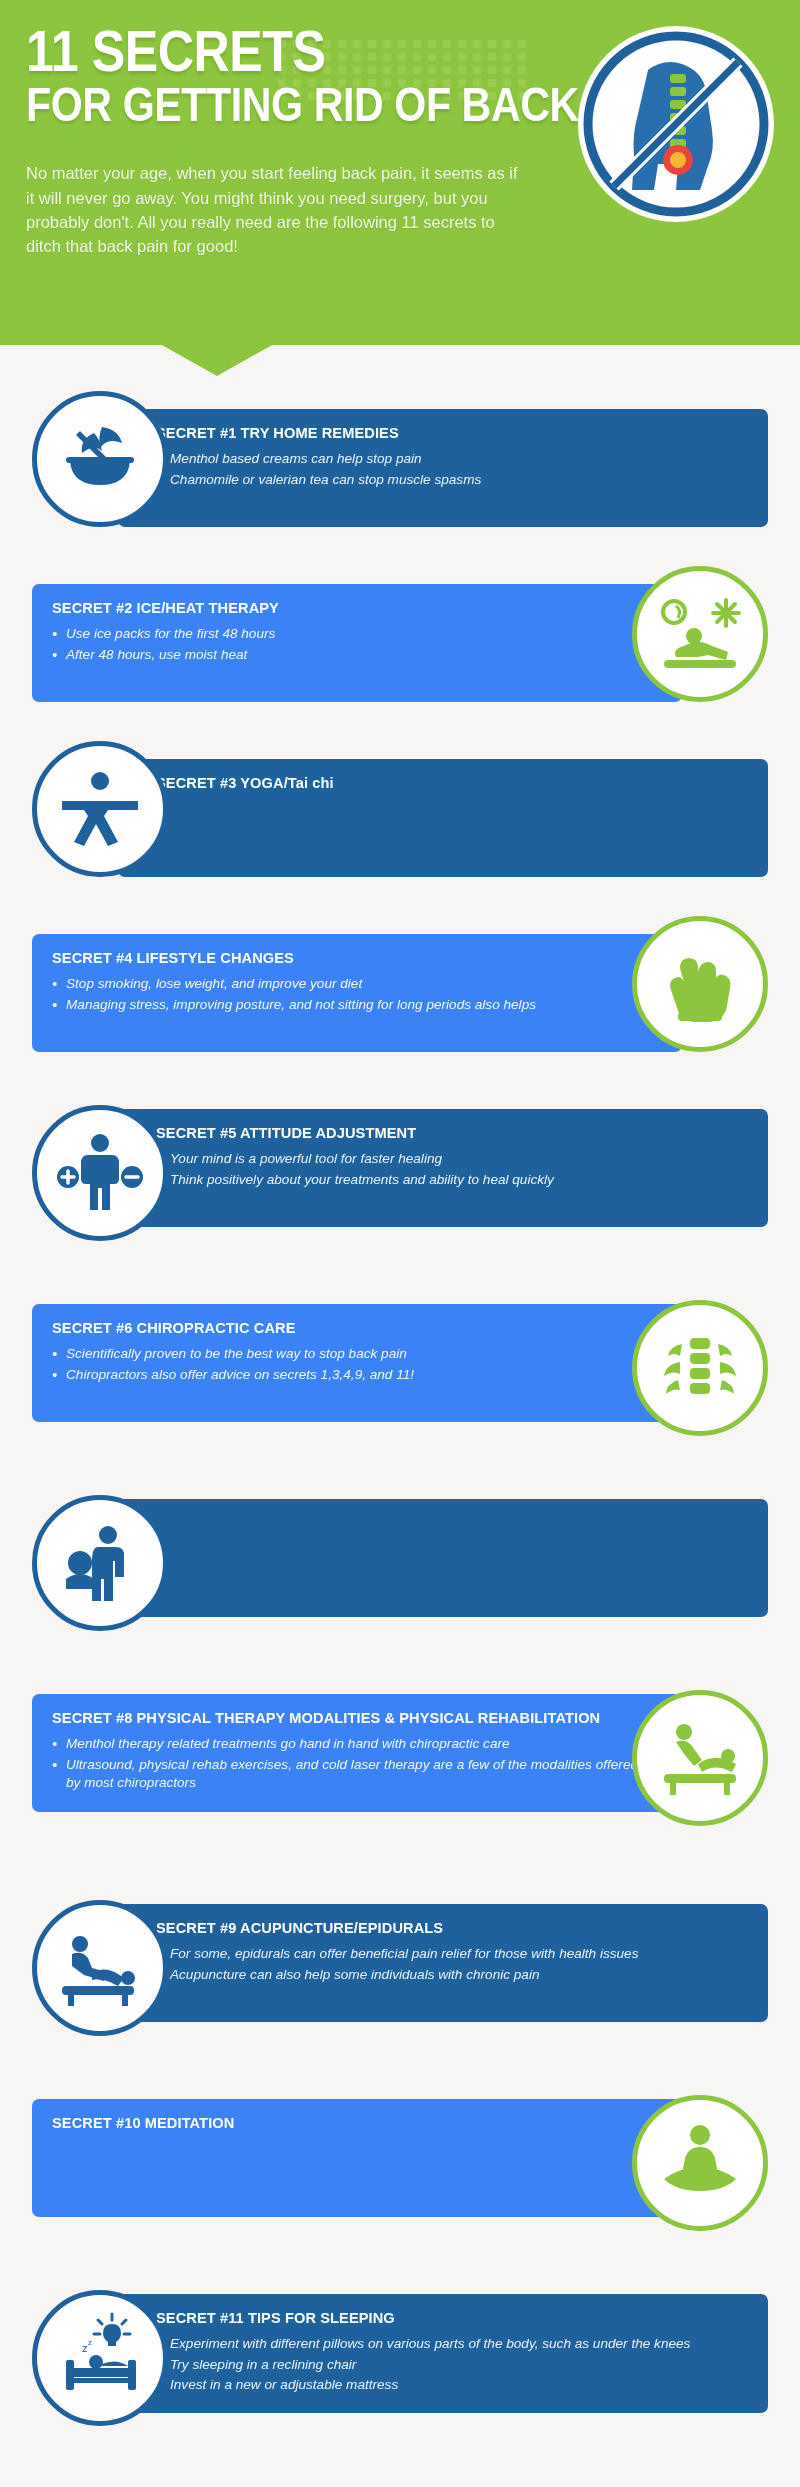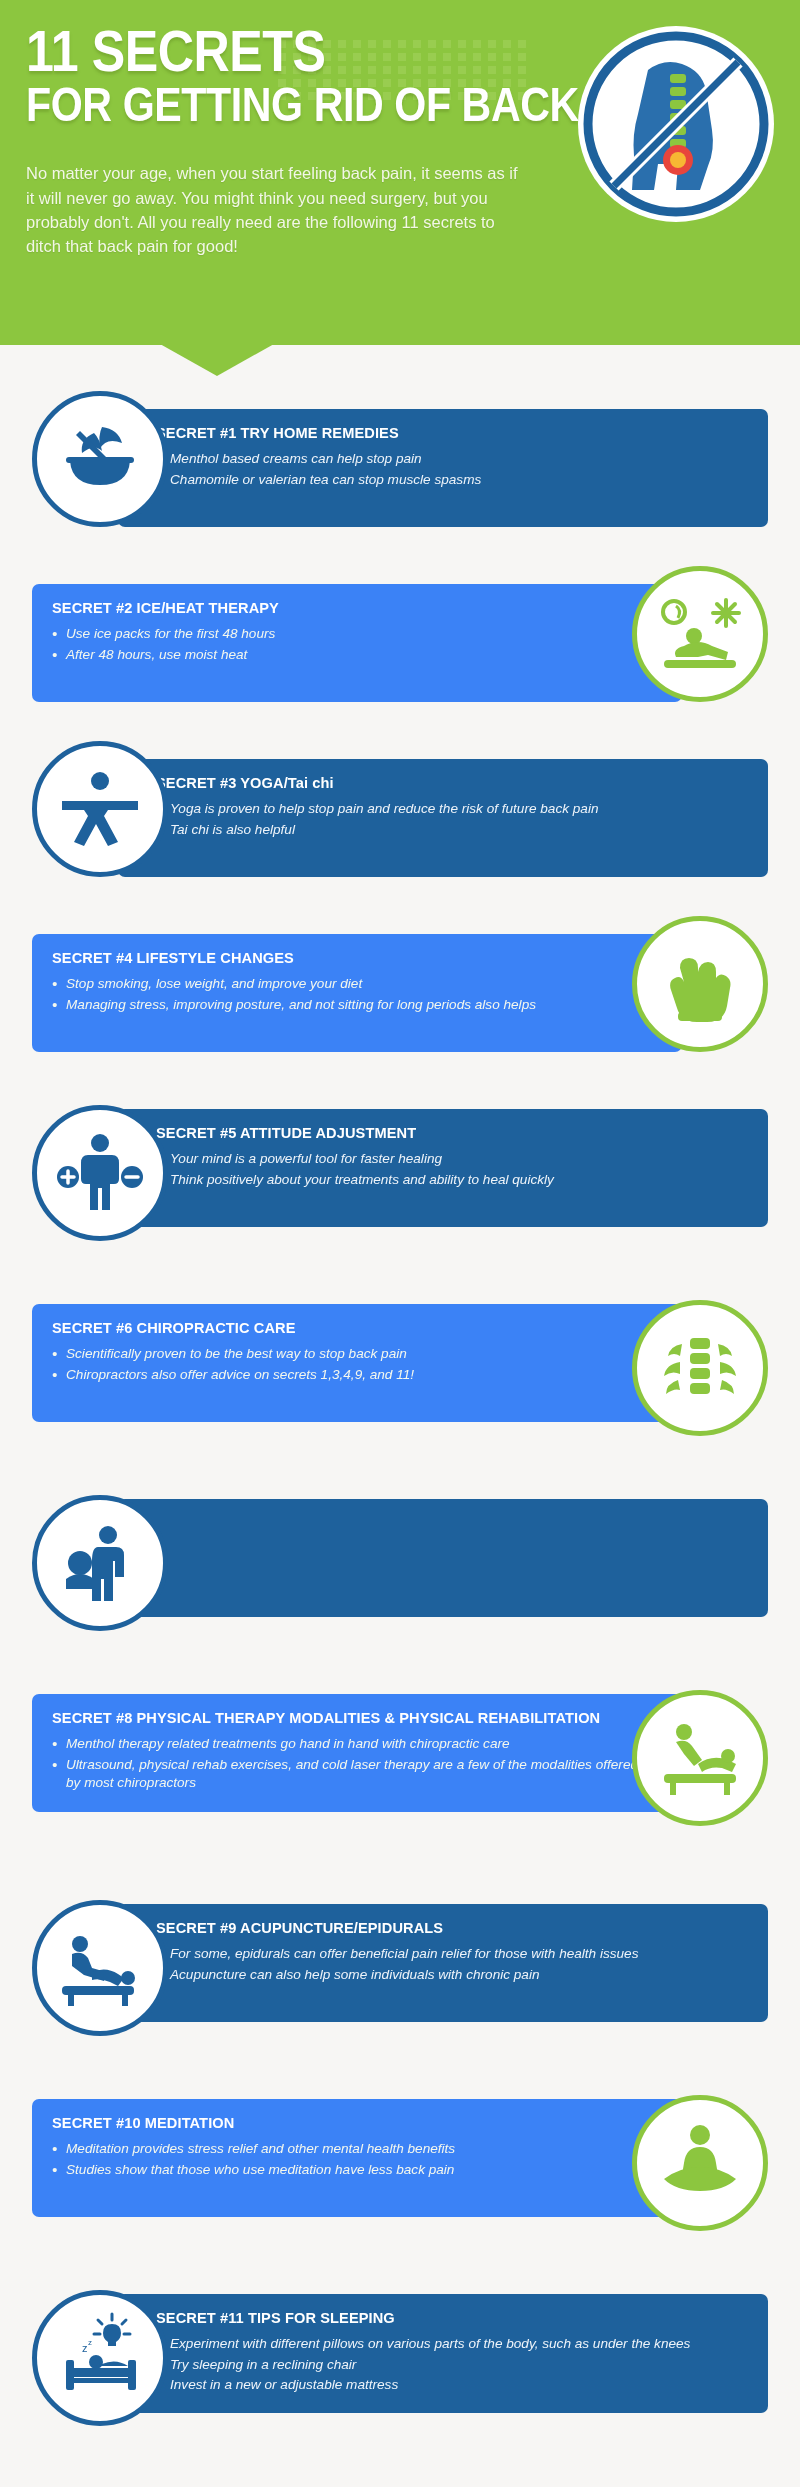--- a/index.html
+++ b/index.html
@@ -284,24 +284,20 @@
       <div class="circle">
         <svg width="92" height="92" viewBox="0 0 92 92">
           <g fill="#1e619c">
             <circle cx="46" cy="18" r="9"></circle>
             <path d="M8 38 h76 v9 h-30 l-4 6 14 26 -10 4 -12 -22 -12 22 -10 -4 14 -26 -4 -6 h-22z"></path>
           </g>
         </svg>
       </div>
       <div class="card">
         <h3 class="mixed">SECRET #3 YOGA/Tai chi</h3>
-        <ul>
-          <li>Yoga is proven to help stop pain and reduce the risk of future back pain</li>
-          <li>Tai chi is also helpful</li>
-        </ul>
       </div>
     </div>
 
     <div class="row green">
       <div class="circle">
         <svg width="92" height="92" viewBox="0 0 92 92">
           <g fill="#8cc63f">
             <path d="M26 30 q0 -10 9 -10 q9 0 9 10 v4 q2 -10 10 -10 q8 0 8 10 v6 q4 -6 10 -2 q6 4 4 12 l-3 18 q-3 16 -20 16 h-10 q-16 0 -20 -14 l-6 -18 q-3 -9 4 -12 q6 -3 9 4z"></path>
             <rect x="24" y="74" width="44" height="9" rx="4"></rect>
           </g>
@@ -433,24 +429,20 @@
         <svg width="92" height="92" viewBox="0 0 92 92">
           <g fill="#8cc63f">
             <circle cx="46" cy="18" r="10"></circle>
             <path d="M46 30 q14 0 16 16 l2 12 -12 4 h-12 l-12 -4 2 -12 q2 -16 16 -16z"></path>
             <path d="M10 62 q16 -12 36 -12 q20 0 36 12 q-12 12 -36 12 q-24 0 -36 -12z"></path>
           </g>
         </svg>
       </div>
       <div class="card">
         <h3>SECRET #10 MEDITATION</h3>
-        <ul>
-          <li>Meditation provides stress relief and other mental health benefits</li>
-          <li>Studies show that those who use meditation have less back pain</li>
-        </ul>
       </div>
     </div>
 
     <div class="row blue tall">
       <div class="circle">
         <svg width="92" height="92" viewBox="0 0 92 92">
           <g fill="#1e619c">
             <path d="M58 12 q9 0 9 9 q0 6 -5 9 v4 h-8 v-4 q-5 -3 -5 -9 q0 -9 9 -9z"></path>
             <g stroke="#1e619c" stroke-width="3" stroke-linecap="round">
               <line x1="58" y1="2" x2="58" y2="8"></line>

